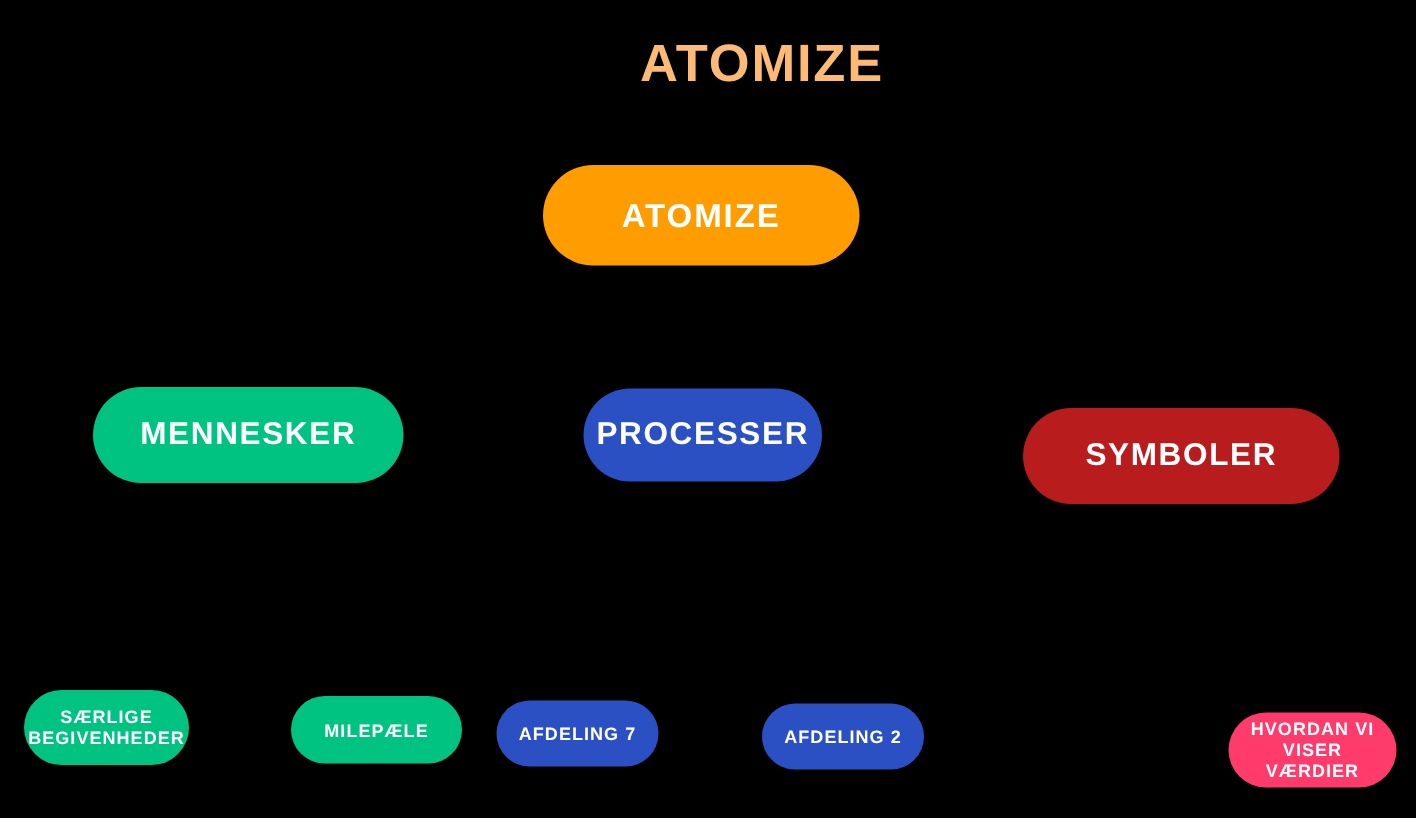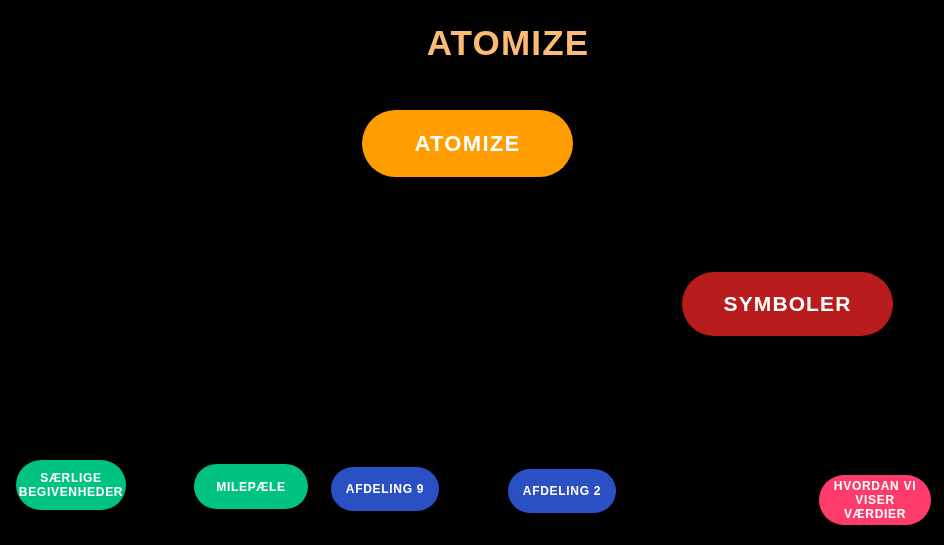--- a/index.html
+++ b/index.html
@@ -78,23 +78,25 @@
 </style>
 </head>
 <body style="background: rgb(0, 0, 0);">
 
 <div id="canvas" style="background: rgb(0, 0, 0);">
 
   <div class="diagram-title" style="color: #fdba74; padding-left: 36px;">ATOMIZE</div>
 
   <div class="pill tier-top" id="node-top" style="left: 362px; top: 110px; width: 211px; height: 67px; background: rgb(255, 157, 0); color: rgb(255, 255, 255);">ATOMIZE</div>
 
+  <div class="pill tier-main" id="node-main-0" style="left: 62px; top: 258px; width: 207px; height: 64px; background: rgb(0, 194, 129); color: rgb(255, 255, 255);">MENNESKER</div>
+  <div class="pill tier-main" id="node-main-1" style="left: 389px; top: 259px; width: 159px; height: 62px; background: rgb(43, 80, 196); color: rgb(255, 255, 255);">PROCESSER</div>
   <div class="pill tier-main" id="node-main-2" style="left: 682px; top: 272px; width: 211px; height: 64px; background: #b91c1c; color: rgb(255, 255, 255);">SYMBOLER</div>
 
   <div class="pill tier-leaf" id="node-leaf-0" style="left: 16px; top: 460px; width: 110px; height: 50px; background: rgb(0, 194, 129); color: rgb(255, 255, 255);">SÆRLIGE
 BEGIVENHEDER</div>
   <div class="pill tier-leaf" id="node-leaf-1" style="left: 194px; top: 464px; width: 114px; height: 45px; background: rgb(0, 194, 129); color: rgb(255, 255, 255);">MILEPÆLE</div>
-  <div class="pill tier-leaf" id="node-leaf-2" style="left: 331px; top: 467px; width: 108px; height: 44px; background: rgb(43, 80, 196); color: rgb(255, 255, 255);">AFDELING 9</div>
+  <div class="pill tier-leaf" id="node-leaf-2" style="left: 331px; top: 467px; width: 108px; height: 44px; background: rgb(43, 80, 196); color: rgb(255, 255, 255);">AFDELING 7</div>
   <div class="pill tier-leaf" id="node-leaf-3" style="left: 508px; top: 469px; width: 108px; height: 44px; background: rgb(43, 80, 196); color: rgb(255, 255, 255);">AFDELING 2</div>
   <div class="pill tier-leaf" id="node-leaf-5" style="left: 819px; top: 475px; width: 112px; height: 50px; background: rgb(255, 59, 107); color: rgb(255, 255, 255);">HVORDAN VI
 VISER VÆRDIER</div>
 
 </div>
 
 </body></html>

